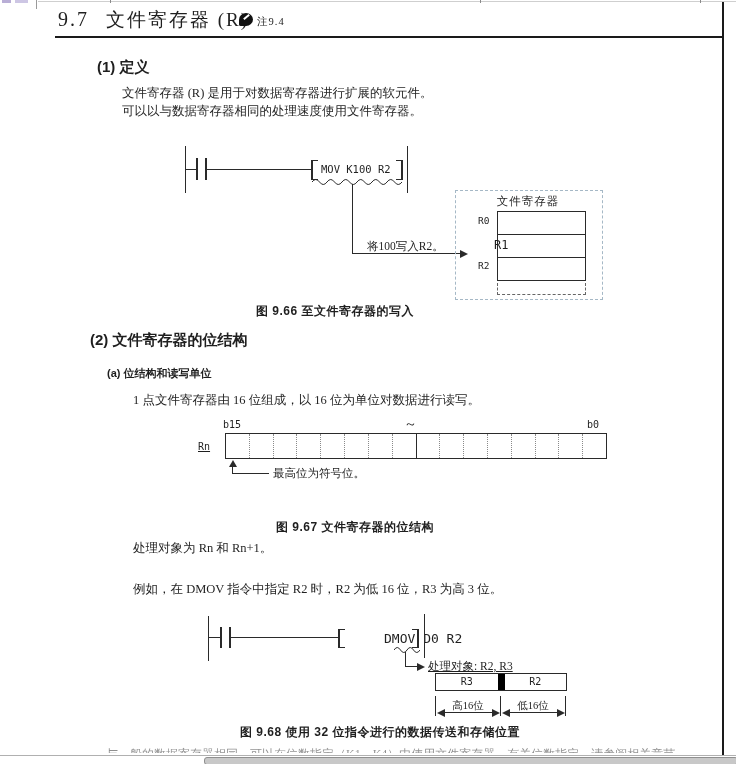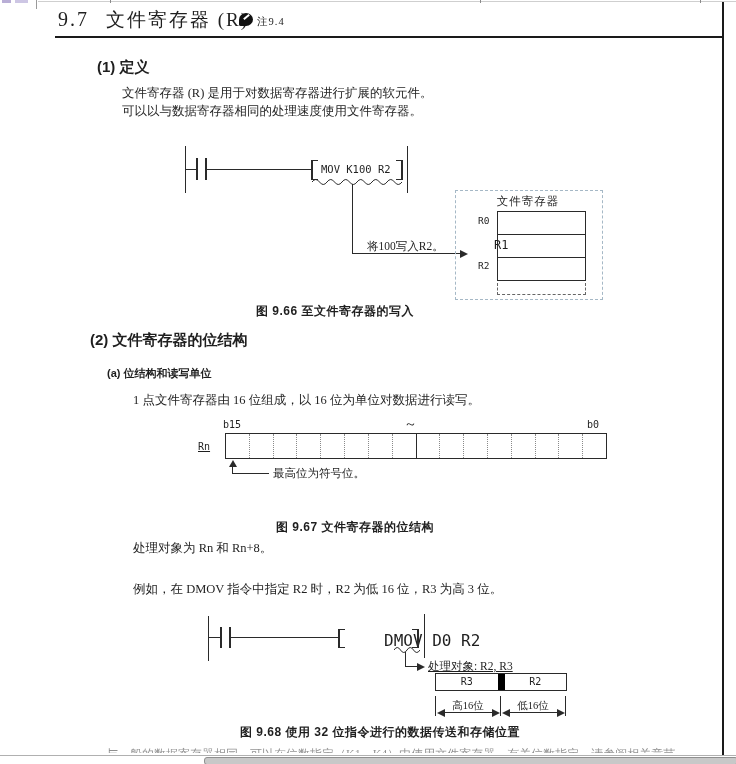--- a/index.html
+++ b/index.html
@@ -117,30 +117,30 @@
       <div class="cell"></div>
       <div class="cell"></div>
   </div>
   <div class="arr-up" style="left:229px;top:460px;"></div>
   <div class="vl" style="left:232px;top:465px;height:9px;"></div>
   <div class="hl" style="left:232px;top:473px;width:37px;"></div>
   <span class="abs" style="left:273px;top:466px;font-size:11.5px;">最高位为符号位。</span>
 
   <div class="caption" style="left:190px;top:487px;width:330px;margin-top:32px;">图 9.67  文件寄存器的位结构</div>
 
-  <span class="abs" style="left:133px;top:540px;font-size:12.5px;">处理对象为 Rn 和 Rn+8。</span>
+  <span class="abs" style="left:133px;top:540px;font-size:12.5px;">处理对象为 Rn 和 Rn+1。</span>
   <span class="abs" style="left:133px;top:581px;font-size:12.5px;">例如，在 DMOV 指令中指定 R2 时，R2 为低 16 位，R3 为高 3 位。</span>
 
   <div class="vl" style="left:208px;top:616px;height:45px;"></div>
   <div class="hl" style="left:209px;top:637px;width:11px;"></div>
   <div class="contact" style="left:220px;top:627px;height:21px;"></div>
   <div class="contact" style="left:229px;top:627px;height:21px;"></div>
   <div class="hl" style="left:231px;top:637px;width:107px;"></div>
   <div class="brk-l" style="left:338px;top:629px;height:17px;"></div>
-  <span class="abs mono" style="left:348px;top:631px;font-size:16px;padding-left:36px;">DMOV  D0  R2</span>
+  <span class="abs mono" style="left:348px;top:631px;font-size:13px;padding-left:36px;">DMOV  D0  R2</span>
   <div class="brk-r" style="left:412px;top:629px;height:17px;"></div>
   <div class="vl" style="left:424px;top:614px;height:44px;"></div>
   <svg class="abs" style="left:394px;top:646px;" width="26" height="7" viewBox="0 0 26 7">
     <path d="M0,4 q3.25,-5 6.5,0 t6.5,0 t6.5,0 t6.5,0" fill="none" stroke="#2a2a2a" stroke-width="1"></path>
   </svg>
   <div class="vl" style="left:405px;top:652px;height:14px;"></div>
   <div class="hl" style="left:405px;top:666px;width:13px;"></div>
   <div class="arr-r" style="left:417px;top:663px;"></div>
   <span class="abs" style="left:428px;top:659px;font-size:11.5px;text-decoration:underline;">处理对象: R2, R3</span>
 

